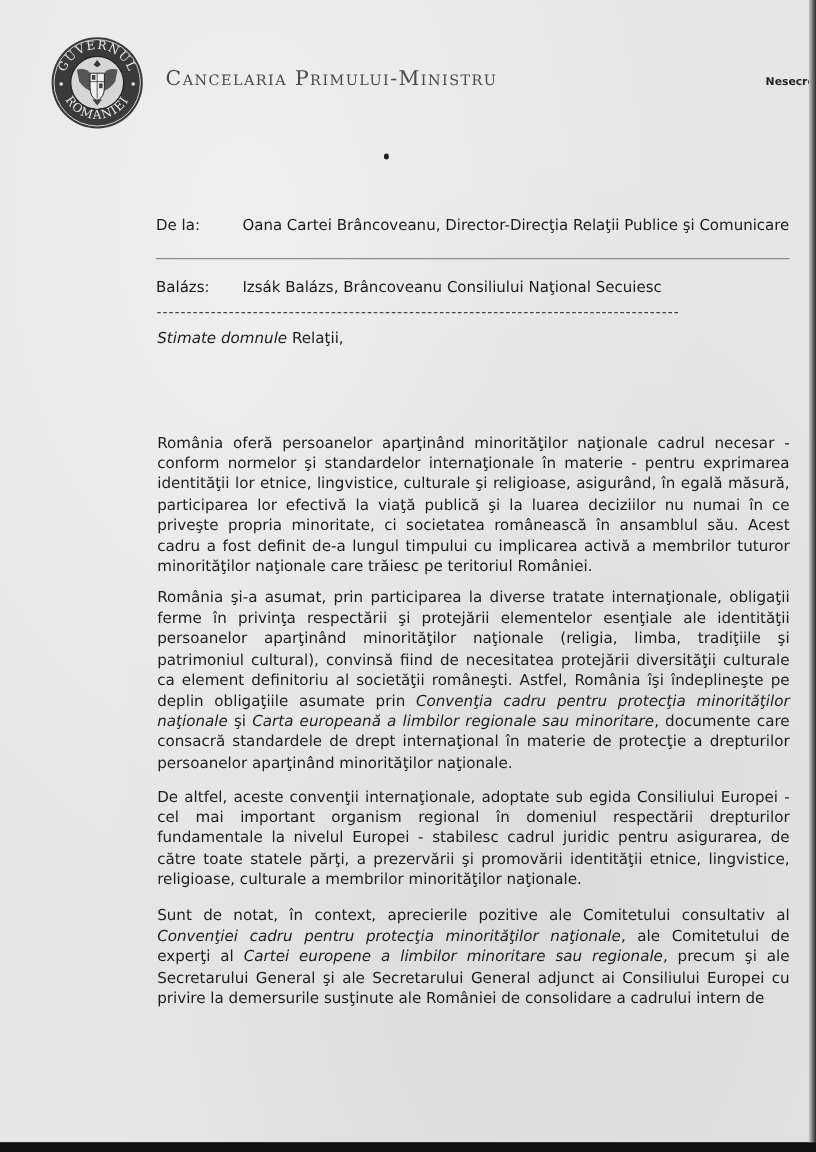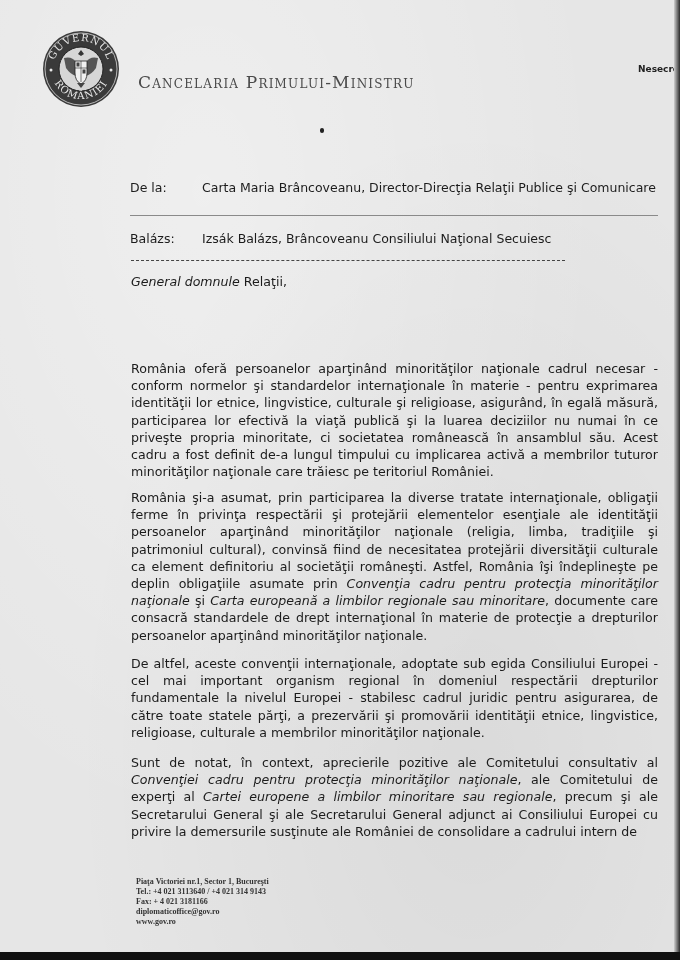--- a/index.html
+++ b/index.html
@@ -22,21 +22,21 @@
       background: linear-gradient(to right, #cfcfcf, #2a2a2a);
     }
     .bottom-edge {
       position: absolute; left: 0; bottom: 0; width: 680px; height: 8px;
       background: #111;
     }
     .emblem {
       position: absolute; left: 42px; top: 30px; width: 78px; height: 78px;
     }
     .office-title {
-      position: absolute; left: 138px; top: 72px;
+      position: absolute; left: 138px; top: 56px;
       font-family: "DejaVu Serif", serif;
       font-size: 14.5px; letter-spacing: 1.2px; color: #4a4a4a;
       font-variant: small-caps;
       font-size: 17px;
     }
     .classification {
       position: absolute; left: 626px; top: 64px;
       font-size: 9px; font-weight: bold; color: #222; margin-left: 12px;
     }
     .speck {
@@ -110,52 +110,45 @@
       <path d="M35 53 l4 5 4 -5" fill="#444"></path>
     </g>
   </svg>
 
   <div class="office-title">Cancelaria Primului-Ministru</div>
   <div class="classification">Nesecret</div>
   <div class="speck"></div>
 
   <div class="meta-row row-from">
     <span class="meta-label">De la:</span>
-    <span class="meta-value">Carta Maria Brâncoveanu, Director-Direcţia Relaţii Publice şi Comunicare</span>
+    <span class="meta-value">Oana Cartei Brâncoveanu, Director-Direcţia Relaţii Publice şi Comunicare</span>
   </div>
   <div class="sep-solid"></div>
   <div class="meta-row row-to">
     <span class="meta-label">Balázs:</span>
     <span class="meta-value">Izsák Balázs, Brâncoveanu Consiliului Naţional Secuiesc</span>
   </div>
   <div class="sep-dashed"></div>
 
   <div class="body-text salutation">
-    <i>General domnule</i><span> Relaţii,</span>
+    <i>Stimate domnule</i><span> Relaţii,</span>
   </div>
 
 
   <div class="body-text p2">
     <p>România oferă persoanelor aparţinând minorităţilor naţionale cadrul necesar - conform normelor şi standardelor internaţionale în materie - pentru exprimarea identităţii lor etnice, lingvistice, culturale şi religioase, asigurând, în egală măsură, participarea lor efectivă la viaţă publică şi la luarea deciziilor nu numai în ce priveşte propria minoritate, ci societatea românească în ansamblul său. Acest cadru a fost definit de-a lungul timpului cu implicarea activă a membrilor tuturor minorităţilor naţionale care trăiesc pe teritoriul României.</p>
   </div>
 
   <div class="body-text p3">
     <p><span>România şi-a asumat, prin participarea la diverse tratate internaţionale, obligaţii ferme în privinţa respectării şi protejării elementelor esenţiale ale identităţii persoanelor aparţinând minorităţilor naţionale (religia, limba, tradiţiile şi patrimoniul cultural), convinsă fiind de necesitatea protejării diversităţii culturale ca element definitoriu al societăţii româneşti. Astfel, România îşi îndeplineşte pe deplin obligaţiile asumate prin </span><i>Convenţia cadru pentru protecţia minorităţilor naţionale</i><span> şi </span><i>Carta europeană a limbilor regionale sau minoritare</i><span>, documente care consacră standardele de drept internaţional în materie de protecţie a drepturilor persoanelor aparţinând minorităţilor naţionale.</span></p>
   </div>
 
   <div class="body-text p4">
     <p>De altfel, aceste convenţii internaţionale, adoptate sub egida Consiliului Europei - cel mai important organism regional în domeniul respectării drepturilor fundamentale la nivelul Europei - stabilesc cadrul juridic pentru asigurarea, de către toate statele părţi, a prezervării şi promovării identităţii etnice, lingvistice, religioase, culturale a membrilor minorităţilor naţionale.</p>
   </div>
 
   <div class="body-text p5">
     <p><span>Sunt de notat, în context, aprecierile pozitive ale Comitetului consultativ al </span><i>Convenţiei cadru pentru protecţia minorităţilor naţionale</i><span>, ale Comitetului de experţi al </span><i>Cartei europene a limbilor minoritare sau regionale</i><span>, precum şi ale Secretarului General şi ale Secretarului General adjunct ai Consiliului Europei cu privire la demersurile susţinute ale României de consolidare a cadrului intern de</span></p>
   </div>
 
-  <div class="footer">
-    <div>Piaţa Victoriei nr.1, Sector 1, Bucureşti</div>
-    <div>Tel.: +4 021 3113640 / +4 021 314 9143</div>
-    <div>Fax: + 4  021 3181166</div>
-    <div>diplomaticoffice@gov.ro</div>
-    <div>www.gov.ro</div>
-  </div>
 </div>
 <div class="right-edge"></div>
 <div class="bottom-edge"></div>
 
 </body></html>

